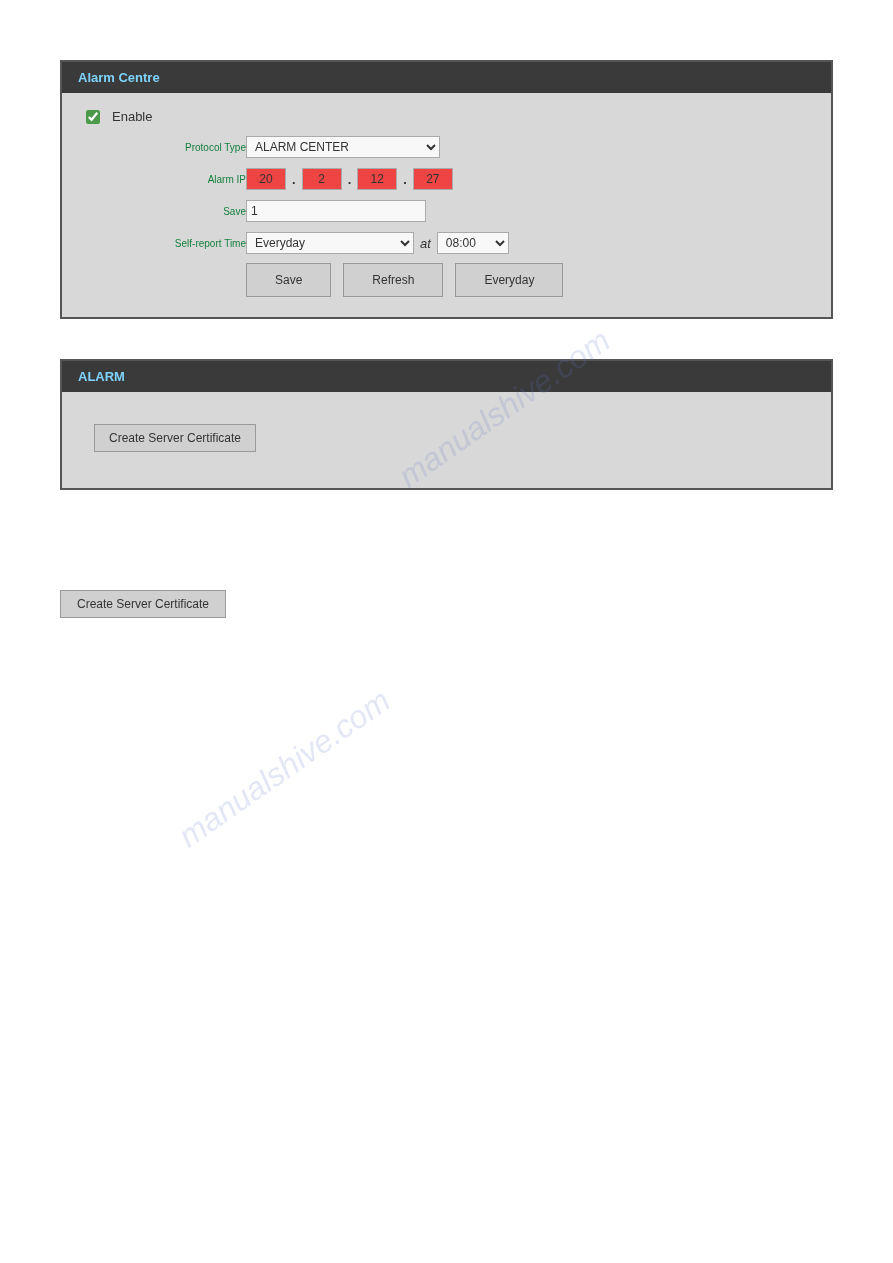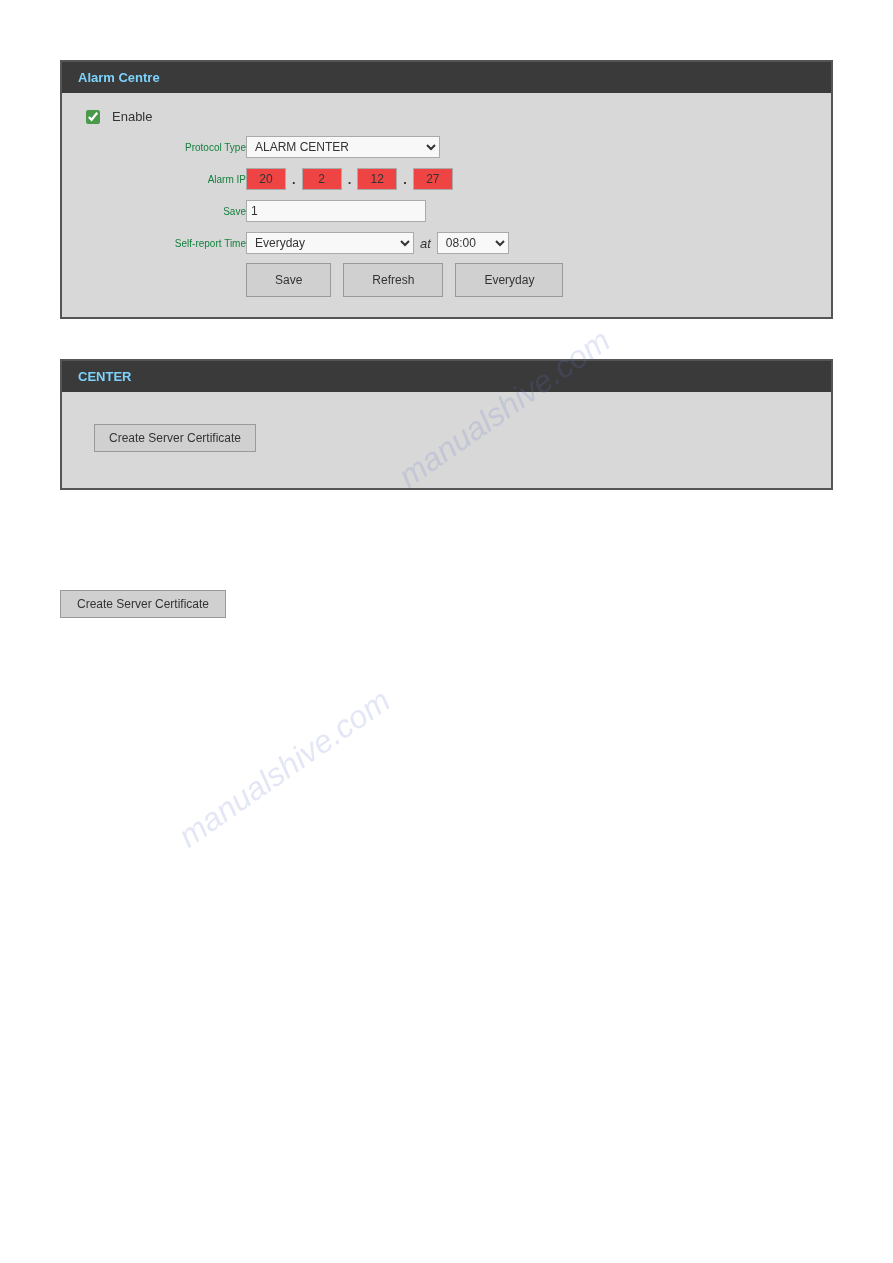--- a/index.html
+++ b/index.html
@@ -275,21 +275,21 @@
         <button class="btn">Everyday</button>
       </div>
 
     </div>
   </div>
 
   <div class="watermark watermark-1">manualshive.com</div>
 
   <div class="panel">
     <div class="panel-header">
-      <span class="panel-title">CENTER</span>
+      <span class="panel-title">ALARM</span>
     </div>
     <div class="panel-body">
       <div class="https-button-row">
         <button class="btn-medium">Create Server Certificate</button>
       </div>
     </div>
   </div>
 
   <div class="watermark watermark-2">manualshive.com</div>
 

